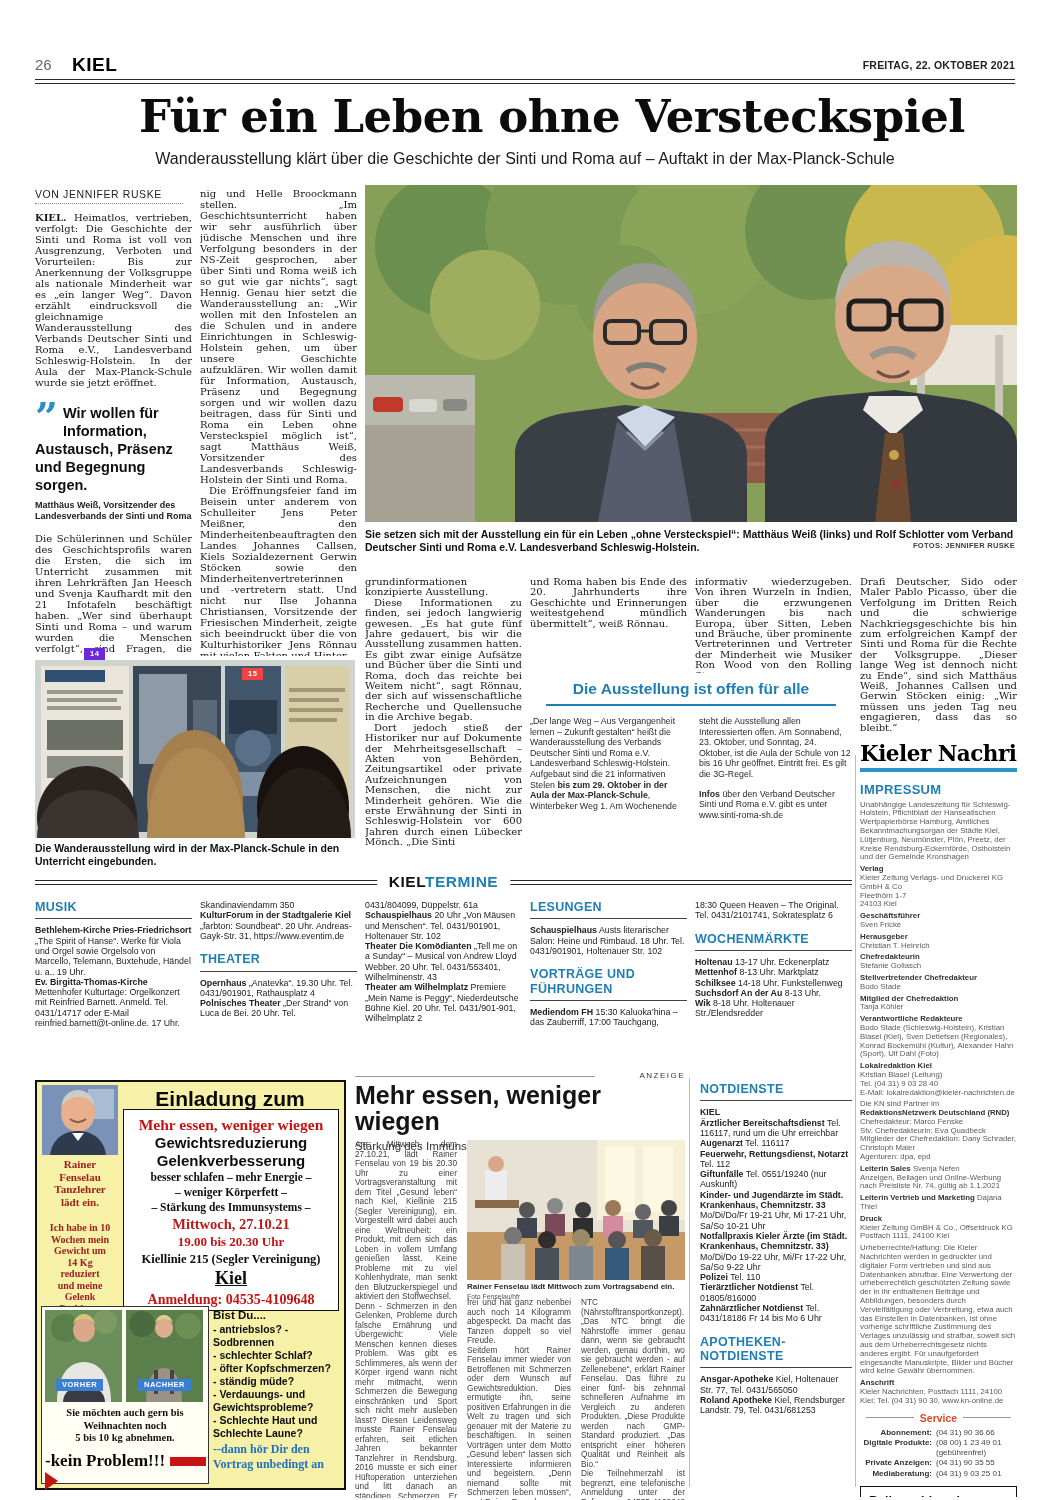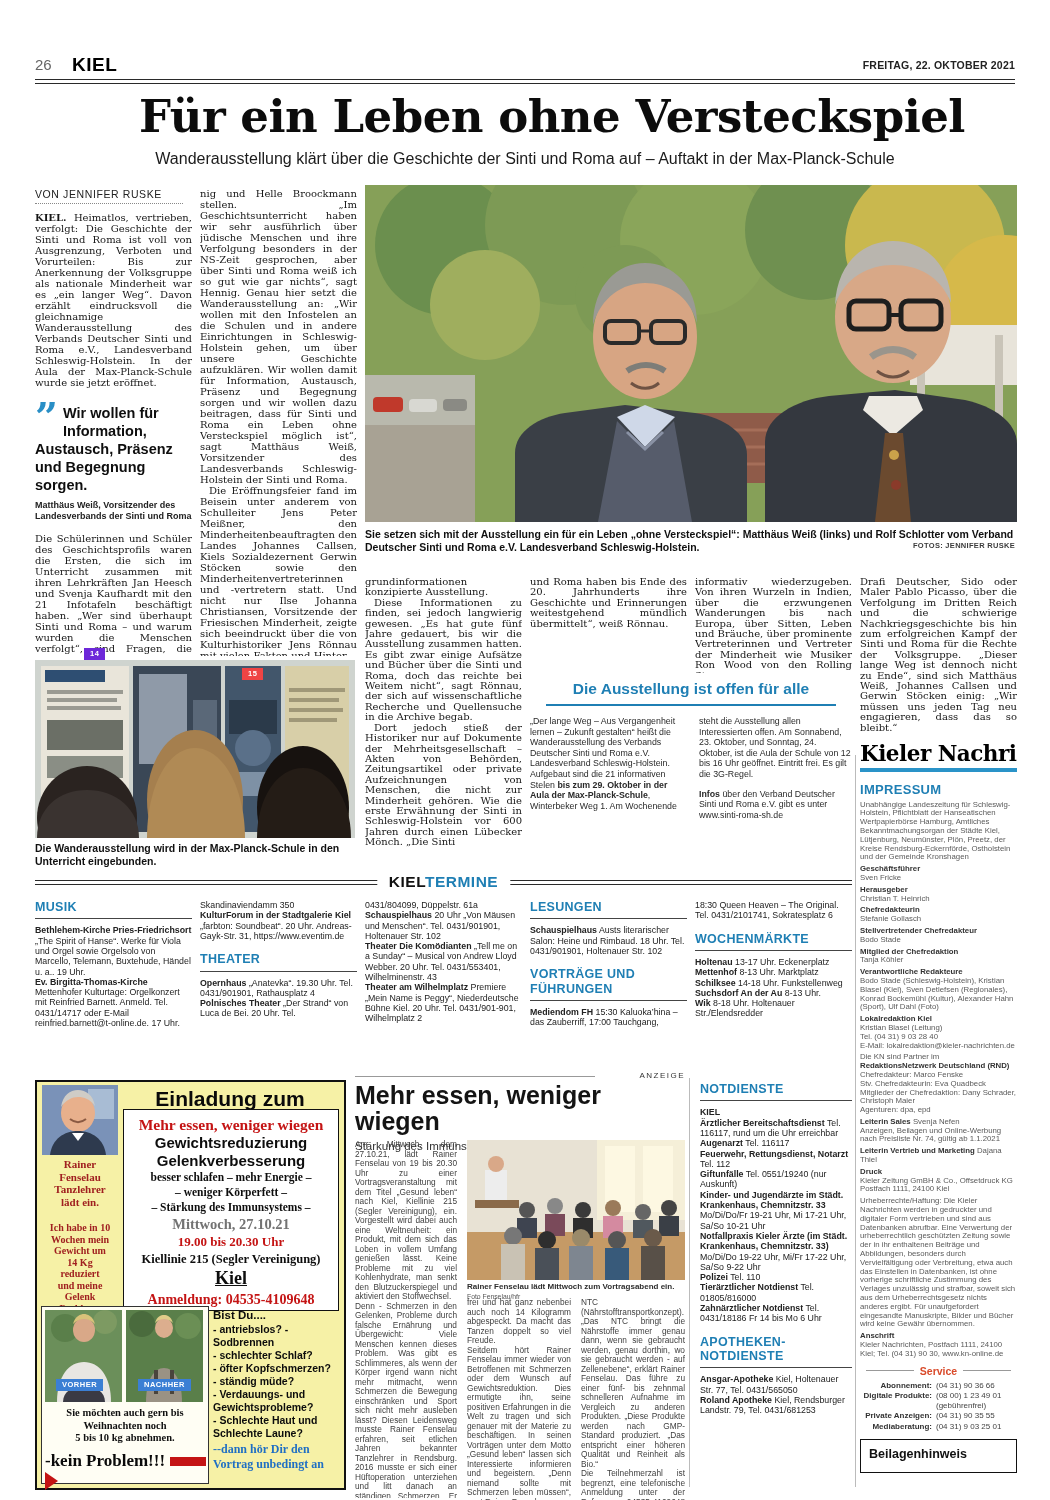--- a/index.html
+++ b/index.html
@@ -76,21 +76,21 @@
 
   
   .adbox{background:#f6f1a6;border:2px solid #111;}
   .ad-title{font:bold 21px/1.1 "Liberation Sans",sans-serif;color:#0a0a0a;text-align:center;}
   .ad-presenter{font:bold 11px/12.5px "Liberation Serif",serif;color:#a02020;text-align:center;white-space:pre-line;}
   .ad-claim{font:bold 10px/11.5px "Liberation Serif",serif;color:#a02020;text-align:center;white-space:pre-line;margin-top:4px;}
   .ad-white{background:#fff;border:1.5px solid #111;text-align:center;padding:5px 2px;}
   .al-red1{font:bold 15.5px/1.25 "Liberation Serif",serif;color:#c41414;}
   .al-blk1{font:bold 15px/1.2 "Liberation Sans",sans-serif;color:#0d0d0d;}
   .al-blk2{font:bold 11.5px/1.3 "Liberation Serif",serif;color:#0d0d0d;}
-  .al-red2{font:bold 14.5px/1.3 "Liberation Serif",serif;color:#737373;}
+  .al-red2{font:bold 14.5px/1.3 "Liberation Serif",serif;color:#b91c1c;}
   .al-red3{font:bold 13px/1.3 "Liberation Serif",serif;color:#c41414;}
   .al-blk3{font:bold 12.5px/1.3 "Liberation Serif",serif;color:#0d0d0d;}
   .al-kiel{font:bold 18px/1.3 "Liberation Serif",serif;color:#0d0d0d;text-decoration:underline;}
   .al-red4{font:bold 14px/1.35 "Liberation Serif",serif;color:#c41414;}
   .ad-sub{background:#fffef4;border:1px solid #333;}
   .ph-label{position:absolute;background:#3b7fd4;color:#fff;font:bold 7.5px/1 "Liberation Sans",sans-serif;
             padding:2px 6px;letter-spacing:.5px;}
   .ad-slim{font:bold 10.5px/12.5px "Liberation Serif",serif;color:#111;text-align:center;white-space:pre-line;}
   .ad-problem{font:bold 17px "Liberation Serif",serif;color:#0a0a0a;white-space:nowrap;}
   .arrow-shaft{display:inline-block;width:36px;height:9px;background:#c41414;vertical-align:middle;}
@@ -259,20 +259,25 @@
 
   <div class="abs" style="left:860px;top:577px;width:157px;height:920px;overflow:hidden;">
     <div class="bodycol ucol">
         <p><span class="seg-r">Drafi Deutscher, Sido oder Maler Pablo Picasso, über die Verfolgung im Dritten Reich und die schwierige Nachkriegsgeschichte bis hin zum erfolgreichen Kampf der Sinti und Roma für die Rechte der Volksgruppe. „Dieser lange Weg ist dennoch nicht zu Ende“, sind sich Matthäus Weiß, Johannes Callsen und Gerwin Stöcken einig: „Wir müssen uns jeden Tag neu engagieren, dass das so bleibt.“</span></p>
       </div>
     <div class="knlogo">Kieler Nachrichten</div>
     <div class="knbar"></div>
     <div class="imp-head">IMPRESSUM</div>
     <div class="imp">
         <p><span class="seg-r">Unabhängige Landeszeitung für Schleswig-Holstein, Pflichtblatt der Hanseatischen Wertpapierbörse Hamburg, Amtliches Bekanntmachungsorgan der Städte Kiel, Lütjenburg, Neumünster, Plön, Preetz, der Kreise Rendsburg-Eckernförde, Ostholstein und der Gemeinde Kronshagen</span></p>
+        <p><span class="seg-b">Verlag
+</span><span class="seg-r">Kieler Zeitung Verlags- und Druckerei KG
+GmbH &amp; Co
+Fleethörn 1-7
+24103 Kiel</span></p>
         <p><span class="seg-b">Geschäftsführer
 </span><span class="seg-r">Sven Fricke</span></p>
         <p><span class="seg-b">Herausgeber
 </span><span class="seg-r">Christian T. Heinrich</span></p>
         <p><span class="seg-b">Chefredakteurin
 </span><span class="seg-r">Stefanie Gollasch</span></p>
         <p><span class="seg-b">Stellvertretender Chefredakteur
 </span><span class="seg-r">Bodo Stade</span></p>
         <p><span class="seg-b">Mitglied der Chefredaktion
 </span><span class="seg-r">Tanja Köhler</span></p>

